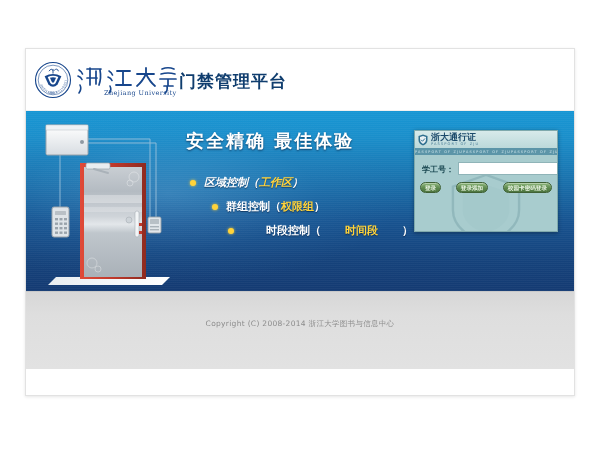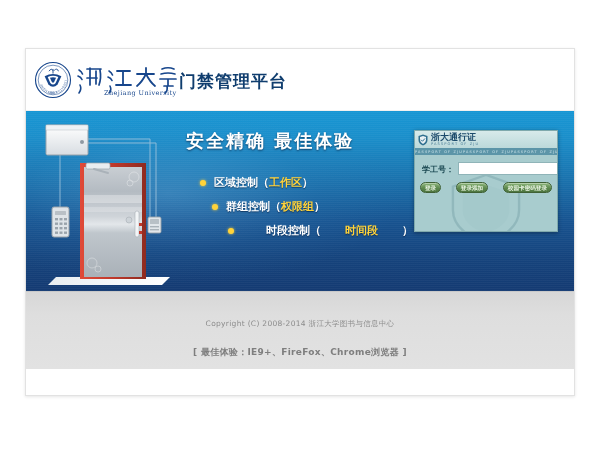--- a/index.html
+++ b/index.html
@@ -115,21 +115,21 @@
   }
   .hero-bullet {
     display: flex;
     align-items: center;
     font-size: 11px;
     font-weight: bold;
     color: #ffffff;
     text-shadow: 0 1px 1px rgba(0,20,50,0.55);
     white-space: nowrap;
   }
-  #hero-bullet-0 { margin-top: 22px; margin-left: 14px; }
+  #hero-bullet-0 { margin-top: 22px; margin-left: 4px; font-style: italic; }
   #hero-bullet-1 { margin-top: 9px;  margin-left: 26px; }
   #hero-bullet-2 { margin-top: 9px;  margin-left: 42px; gap: 24px; }
   .bullet-dot {
     width: 6px; height: 6px;
     border-radius: 50%;
     background: #ffd33a;
     box-shadow: 0 0 3px rgba(255,211,58,0.9);
     margin-right: 8px;
     flex: 0 0 auto;
   }
@@ -470,16 +470,15 @@
       <div id="login-buttons">
         <button class="login-btn">登录</button>
         <button class="login-btn">登录添加</button>
         <button class="login-btn">校园卡密码登录</button>
       </div>
     </div>
   </div>
 
   <div id="site-footer">
     <div id="footer-copyright">Copyright (C) 2008-2014 浙江大学图书与信息中心</div>
-    <div id="footer-browsers">[ 最佳体验：IE9+、FireFox、Chrome浏览器 ]</div>
   </div>
 
 </div>
 
 </body></html>

